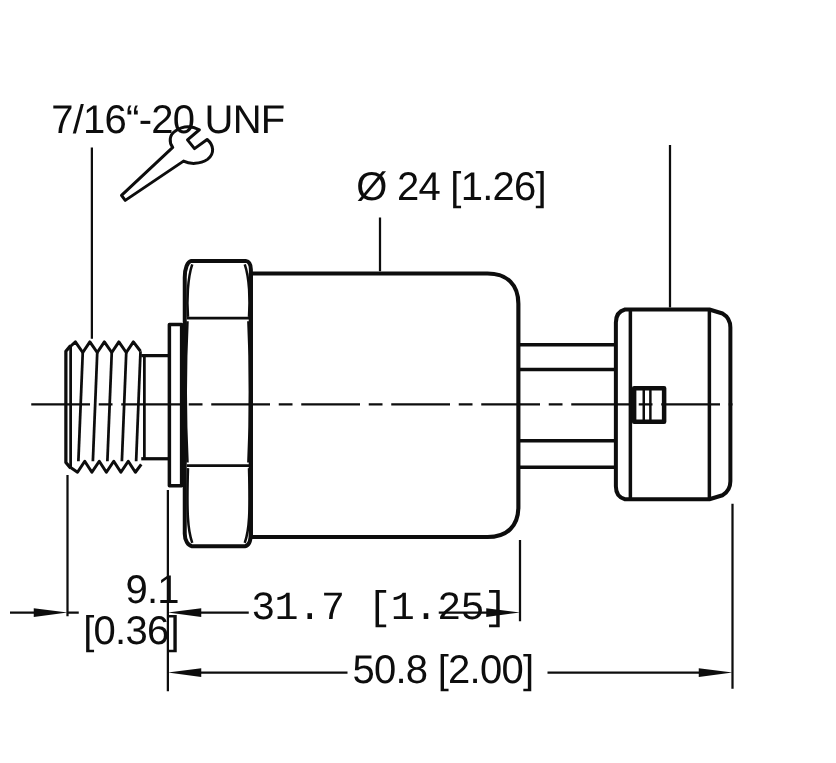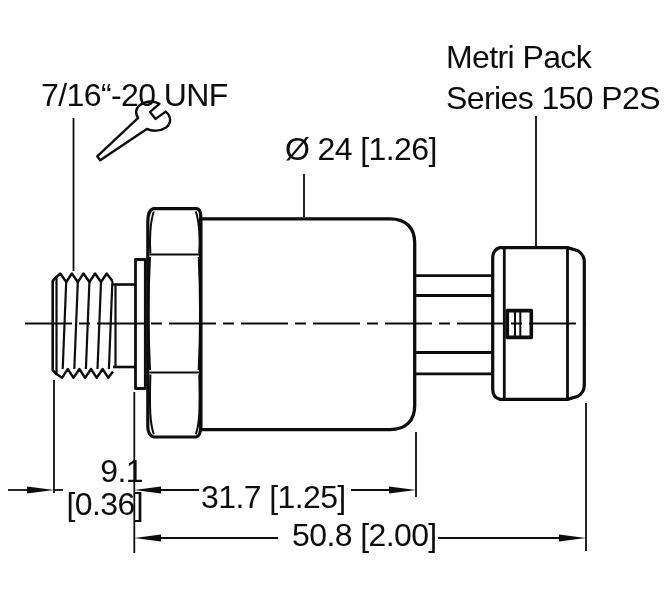--- a/index.html
+++ b/index.html
@@ -119,27 +119,23 @@
       </g>
 
     </g>
   </svg>
 
   <div class="lbl" style="left:41px;top:79px;text-align:center;">7/16“-20 UNF</div>
 
 
   <div class="lbl" style="left:285px;top:133px;">Ø 24 [1.26]</div>
 
-  <div class="lbl two-line" style="left:446px;top:37px;">
-    <div>Metri Pack</div>
-    <div>Series 150 P2S</div>
-  </div>
 
   <div class="dim-stack" style="left:38px;top:455px;width:105px;">
     <div>9.1</div>
     <div>[0.36]</div>
   </div>
 
-  <div class="lbl" style="left:201px;top:481px;">31.7 [1.25]</div>
+  <div class="lbl" style="left:201px;top:470px;font-family:Liberation Mono, monospace;">31.7 [1.25]</div>
 
-  <div class="lbl" style="left:292px;top:519px;">50.8 [2.00]</div>
+  <div class="lbl" style="left:282px;top:519px;">50.8 [2.00]</div>
 
 </div>
 
 </body></html>

